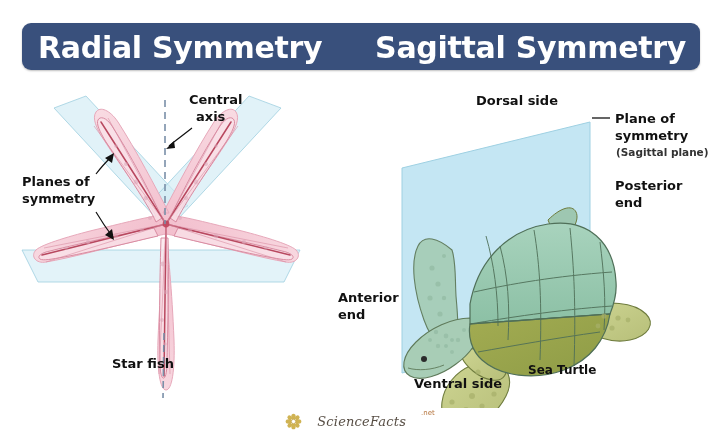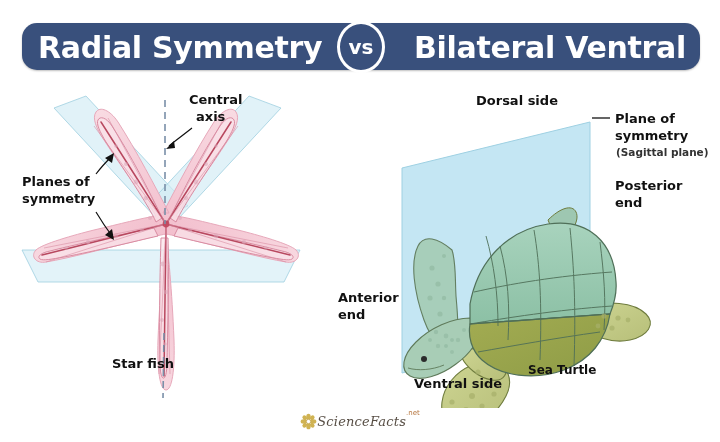--- a/index.html
+++ b/index.html
@@ -1,21 +1,21 @@
 <!DOCTYPE html>
 <html><head>
 <meta charset="utf-8">
 <style>
   html,body{margin:0;padding:0;background:#ffffff;}
   body{width:720px;height:442px;position:relative;overflow:hidden;
        font-family:"Liberation Sans", sans-serif;color:#1a1a1a;}
 
   
   #title-banner{position:absolute;left:22px;top:23px;width:678px;height:47px;
-      background:#39507c;border-radius:15px;box-shadow:0 1px 2px rgba(0,0,0,.25);}
+      background:#39507c;border-radius:9px;box-shadow:0 1px 2px rgba(0,0,0,.25);}
   #title-banner .tt{position:absolute;top:50%;transform:translateY(-50%);
       color:#ffffff;font-weight:bold;font-size:30px;letter-spacing:-.3px;
       white-space:nowrap;font-family:"DejaVu Sans", sans-serif;}
   #title-left{left:16px;}
   #title-right{right:14px;}
   #vs-badge{position:absolute;left:50%;top:50%;transform:translate(-50%,-50%);
       width:42px;height:46px;border:3px solid #ffffff;border-radius:50%;
       display:flex;align-items:center;justify-content:center;background:#39507c;}
   #vs-badge span{color:#fff;font-weight:bold;font-size:20px;
       font-family:"DejaVu Sans", sans-serif;}
@@ -24,35 +24,32 @@
   #stage{position:absolute;left:0;top:78px;width:720px;height:330px;font-weight:bold;}
   svg{display:block;}
 
   
   .lbl{font-family:"DejaVu Sans", sans-serif;font-size:13px;fill:#111111;}
   .lbl-sm{font-family:"DejaVu Sans", sans-serif;font-size:10.5px;fill:#333333;}
   .lbl-b{font-family:"DejaVu Sans", sans-serif;font-size:12px;fill:#111111;}
 
   
   #watermark{position:absolute;left:0;right:0;bottom:9px;height:24px;
-      display:flex;align-items:center;justify-content:center;gap:0;opacity:.92;}
+      display:flex;align-items:center;justify-content:center;gap:15px;opacity:.92;}
   #wm-text{font-family:"DejaVu Serif", serif;font-style:italic;font-size:13px;
       color:#4a4036;letter-spacing:.2px;}
   #wm-net{font-family:"DejaVu Sans", sans-serif;font-size:7px;color:#b06a2e;
       align-self:flex-end;margin-bottom:16px;}
 </style>
 </head>
 <body>
 
 <div id="title-banner">
   <div class="tt" id="title-left">Radial Symmetry</div>
-  <div id="vs-badge">
-    <span>vs</span>
-  </div>
-  <div class="tt" id="title-right">Bilateral Ventral</div>
+  <div class="tt" id="title-right">Sagittal Symmetry</div>
 </div>
 
 <div id="stage">
 <svg width="720" height="330" viewBox="0 0 720 330" xmlns="http://www.w3.org/2000/svg">
   <defs>
     <linearGradient id="armGrad" x1="0" y1="0" x2="0" y2="1">
       <stop offset="0%" stop-color="#fbe4ea"></stop>
       <stop offset="50%" stop-color="#f3c2ce"></stop>
       <stop offset="100%" stop-color="#efb2c2"></stop>
     </linearGradient>

